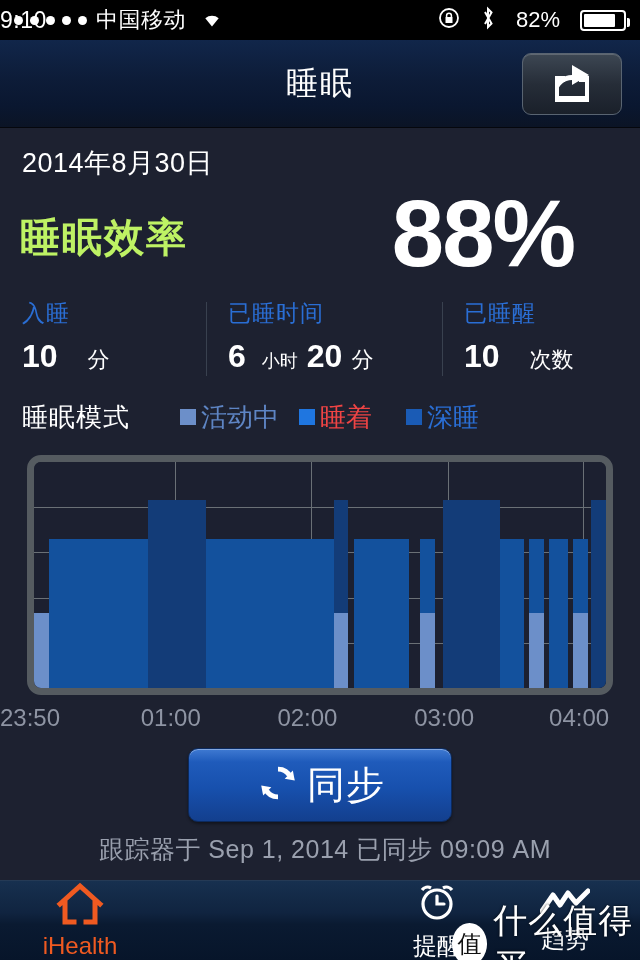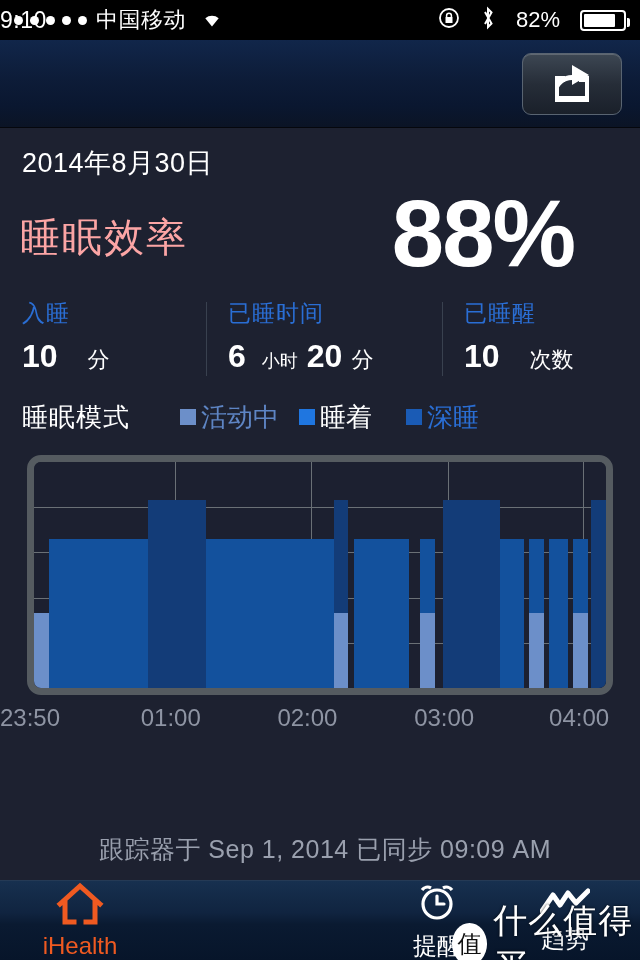--- a/index.html
+++ b/index.html
@@ -51,21 +51,21 @@
     box-shadow:inset 0 1px 0 rgba(255,255,255,.18);
   }
 
   
   .content{ position:absolute; left:0; top:128px; width:640px; height:752px;
             background:#1d2130; }
 
   .date{ position:absolute; left:22px; top:17px; color:#fff; font-size:27px; letter-spacing:.5px; }
 
   .eff-row{ position:absolute; left:0; right:0; top:60px; height:100px; }
-  .eff-label{ position:absolute; left:20px; top:22px; color:#fca5a5; font-size:40px; letter-spacing:2px; }
+  .eff-label{ position:absolute; left:20px; top:22px; color:#bef264; font-size:40px; letter-spacing:2px;font-weight:bold; }
   .eff-value{ position:absolute; right:66px; top:-8px; color:#fff; font-size:94px;
               font-weight:700; letter-spacing:-2px; }
 
   
   .stats{ position:absolute; left:0; top:170px; width:640px; height:88px; display:flex; }
   .stat{ position:relative; flex:0 0 auto; padding-left:22px; }
   .stat.s1{ width:206px; }
   .stat.s2{ width:236px; }
   .stat.s3{ width:198px; }
   .stat .sep{ position:absolute; left:0; top:4px; width:1px; height:74px; background:#39414f; }
@@ -81,21 +81,21 @@
   
   .legend{ position:absolute; left:0; top:268px; width:640px; height:42px;
            display:flex; align-items:center; }
   .legend .mode{ margin-left:22px; color:#fff; font-size:26px; letter-spacing:1px; }
   .legend .lg{ display:flex; align-items:center; gap:5px; font-size:26px; }
   .legend .lg.l1{ margin-left:50px; }
   .legend .lg.l2{ margin-left:20px; }
   .legend .lg.l3{ margin-left:34px; }
   .sw{ width:16px;height:16px; display:inline-block; }
   .lg.l1 .sw{ background:#6c8fc9; } .lg.l1 span{ color:#5e85c4; }
-  .lg.l2 .sw{ background:#1f76e0; } .lg.l2 span{ color:#ffffff;text-align:right; }
+  .lg.l2 .sw{ background:#1f76e0; } .lg.l2 span{ color:#ef4444;text-align:right; }
   .lg.l3 .sw{ background:#1a5bb5; } .lg.l3 span{ color:#2a6ed4; }
 
   
   .chart-wrap{ position:absolute; left:27px; top:327px; width:586px; height:240px;
                border:7px solid #555b60; border-radius:14px; background:#1d2130;
                overflow:hidden; }
   .chart-inner{ position:absolute; inset:0; background:#1c2030; }
   .grid-h{ position:absolute; left:0; right:0; height:1px; background:#6a7076; }
   .grid-v{ position:absolute; top:0; bottom:0; width:1px; background:#6a7076; }
   .bars{ position:absolute; inset:0; }
@@ -172,20 +172,21 @@
           </svg>
       </span>
       <span class="sb-pct">82%</span>
       <span class="sb-batt">
           <i></i>
         </span>
     </div>
   </div>
 
   <div class="navbar">
+    <div class="nav-title">睡眠</div>
     <div class="share-btn">
       <span>
         <svg width="46" height="40" viewBox="0 0 46 40">
           <path d="M6 14 H16 V20 H10 V34 H36 V20 H30 V14 H40 V40 H6 Z" fill="#fff"></path>
           <path d="M23 3 L40 13 L23 23 V18 C15 18 10 23 8 30 C8 18 14 13 23 13 Z" fill="#fff"></path>
         </svg>
       </span>
     </div>
   </div>
 
@@ -277,20 +278,31 @@
     </div>
 
     <div class="xaxis" id="xaxis">
         <div class="xtick" style="left: 0px;">23:50</div>
         <div class="xtick" style="left: 140.712px;">01:00</div>
         <div class="xtick" style="left: 277.42px;">02:00</div>
         <div class="xtick" style="left: 414.128px;">03:00</div>
         <div class="xtick" style="left: 549.12px;">04:00</div>
       </div>
 
+    <div class="sync-btn">
+      <span>
+        <svg width="46" height="46" viewBox="0 0 48 48">
+          <path d="M24 7 a17 17 0 0 1 15.5 10 l-6 0 a11.5 11.5 0 0 0 -9.5 -5 z" fill="#fff"></path>
+          <path d="M39.5 11 L41.5 21.5 L31 19.5 Z" fill="#fff"></path>
+          <path d="M24 41 a17 17 0 0 1 -15.5 -10 l6 0 a11.5 11.5 0 0 0 9.5 5 z" fill="#fff"></path>
+          <path d="M8.5 37 L6.5 26.5 L17 28.5 Z" fill="#fff"></path>
+        </svg>
+      </span>
+      <span class="lbl">同步</span>
+    </div>
     <div class="sync-status">跟踪器于 Sep 1, 2014 已同步 09:09 AM</div>
   </div>
 
   <div class="tabbar">
     <div class="tab t1">
       <span>
         <svg width="48" height="44" viewBox="0 0 48 44">
           <path d="M4 22 L24 4 L44 22 M9 21 V40 H18 M39 21 V40 H30" fill="none" stroke="#ef5a21" stroke-width="5" stroke-linecap="square"></path>
         </svg>
       </span>

